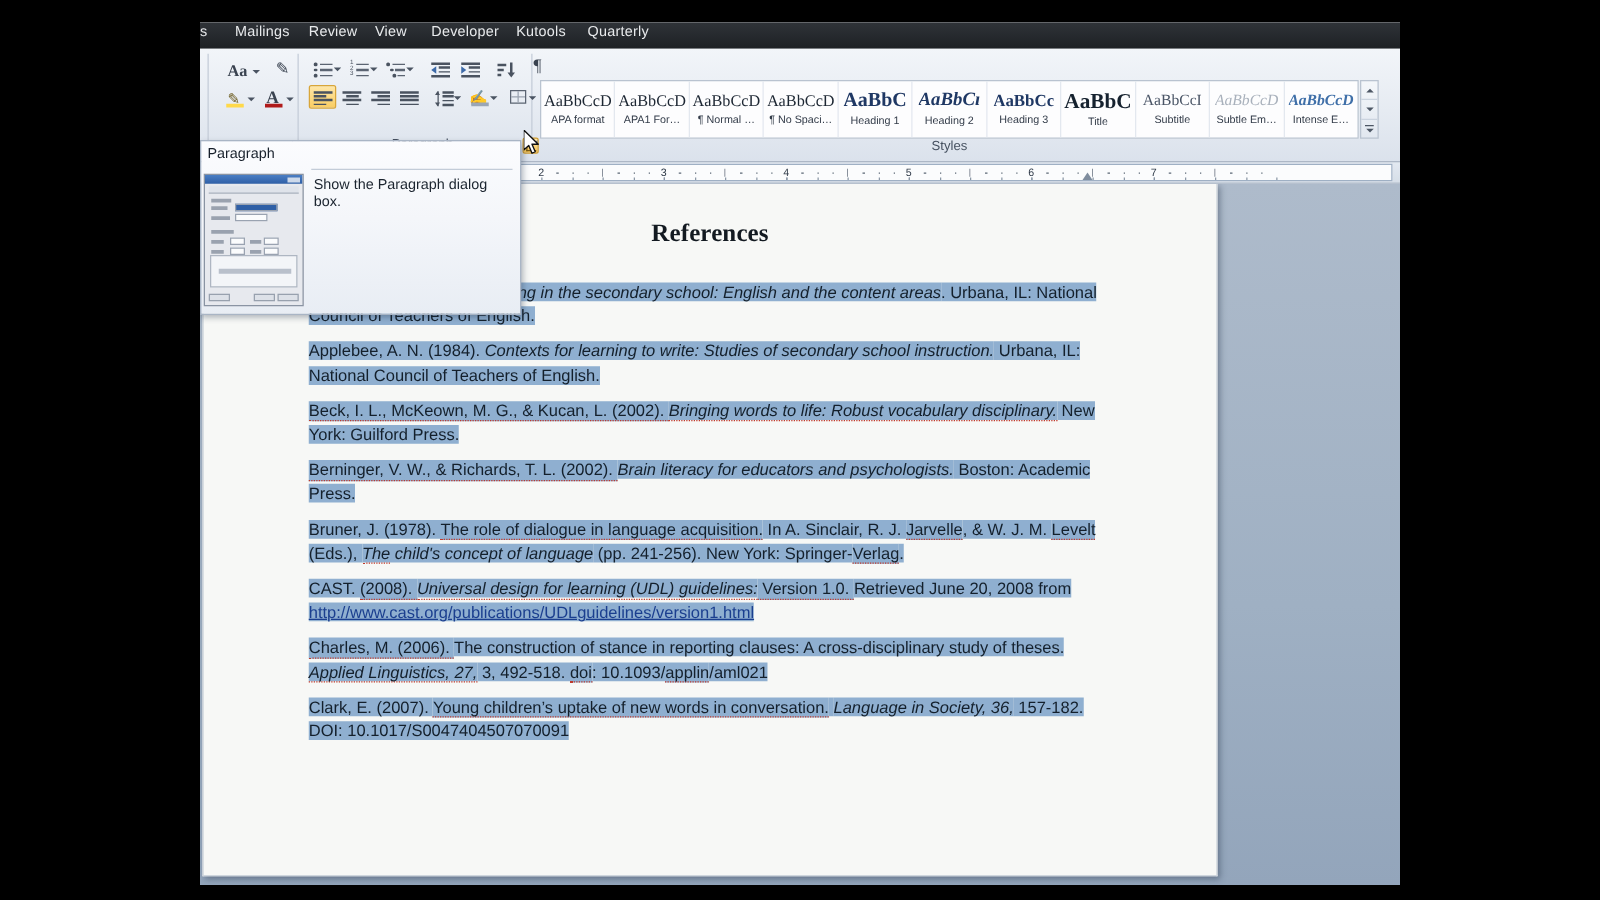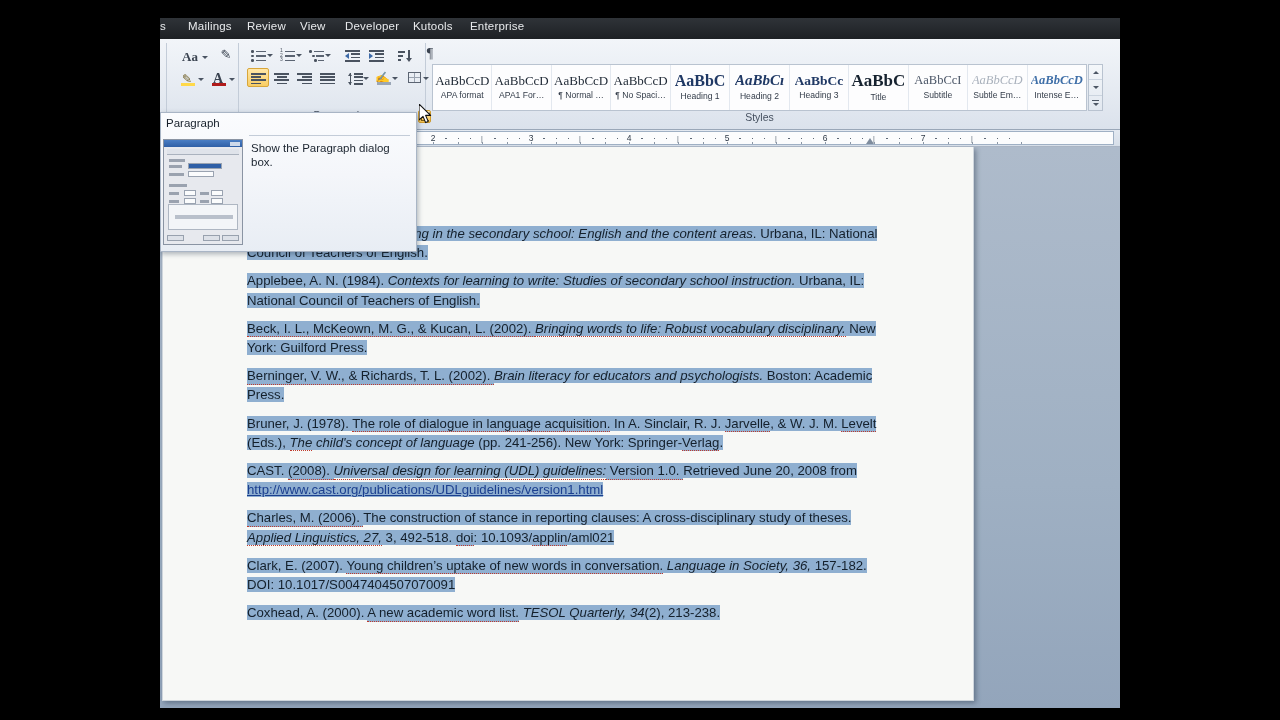--- a/index.html
+++ b/index.html
@@ -352,21 +352,21 @@
 
 <div id="app-frame">
 
   <div id="tab-strip">
       <div class="tab-item" style="left: 0px;">s</div>
       <div class="tab-item" style="left: 28px;">Mailings</div>
       <div class="tab-item" style="left: 87px;">Review</div>
       <div class="tab-item" style="left: 140px;">View</div>
       <div class="tab-item" style="left: 185px;">Developer</div>
       <div class="tab-item" style="left: 253px;">Kutools</div>
-      <div class="tab-item" style="left: 310px;">Enterprise</div>
+      <div class="tab-item" style="left: 310px;">Quarterly</div>
     </div>
 
   <div id="ribbon">
     <div class="ribbon-sep" style="left:6px;"></div>
     <div class="ribbon-sep" style="left:78px;"></div>
     <div class="ribbon-sep" style="left:265px;"></div>
 
     <div class="rb" style="left:18px;top:8px;width:24px;height:19px;">
       <span class="glyph" style="font-weight:bold;font-family:'Liberation Serif',serif;font-size:13px;">Aa</span>
       <span class="caret"></span>
@@ -656,30 +656,30 @@
         <span class="subtick" style="left: 532.5px;"></span>
         <span class="subtick" style="left: 557px;"></span>
         <span class="subtick" style="left: 581.5px;"></span>
         <span class="subtick" style="left: 606px;"></span>
         <span class="indent-marker" style="left: 451.16px;"></span>
       </div>
   </div>
 
   <div id="doc-canvas">
     <div id="page">
+      <div id="doc-heading">References</div>
       <div id="refs">
           <div class="ref" style="margin-bottom: 9px; color: rgb(20, 32, 44);"><span class="hl">Applebee, A. N. (1981). </span><span class="hl"><i>Writing in the secondary school: English and the content areas</i></span><span class="hl">. Urbana, IL: National Council of Teachers of English.</span></div>
           <div class="ref"><span class="hl">Applebee, A. N. (1984). </span><span class="hl"><i>Contexts for learning to write: Studies of secondary school instruction.</i></span><span class="hl"> Urbana, IL: National Council of Teachers of English.</span></div>
           <div class="ref"><span class="hl sp">Beck, I. L., McKeown, M. G., &amp; Kucan, L. (2002). </span><span class="hl"><i class="sp">Bringing words to life: Robust vocabulary disciplinary.</i></span><span class="hl"> New York: Guilford Press.</span></div>
           <div class="ref"><span class="hl sp">Berninger, V. W., &amp; Richards, T. L. (2002). </span><span class="hl"><i>Brain literacy for educators and psychologists.</i></span><span class="hl"> Boston: Academic Press.</span></div>
           <div class="ref"><span class="hl">Bruner, J. (1978). </span><span class="hl sp">The role of dialogue in language acquisition.</span><span class="hl"> In A. Sinclair, R. J. </span><span class="hl sp">Jarvelle</span><span class="hl">, &amp; W. J. M. </span><span class="hl sp">Levelt</span><span class="hl"> (Eds.), </span><span class="hl"><i class="sp">The</i></span><span class="hl"><i> child's concept of language</i></span><span class="hl"> (pp. 241-256). New York: Springer-</span><span class="hl sp">Verlag</span><span class="hl">.</span></div>
           <div class="ref"><span class="hl">CAST. </span><span class="hl sp">(2008). </span><span class="hl"><i class="sp">Universal design for learning (UDL) guidelines:</i></span><span class="hl sp"> Version 1.0. </span><span class="hl">Retrieved June 20, 2008 from </span><span class="hl lnk">http://www.cast.org/publications/UDLguidelines/version1.html</span></div>
           <div class="ref"><span class="hl sp">Charles, M. (2006). </span><span class="hl">The construction of stance in reporting clauses: A cross-disciplinary study of theses. </span><span class="hl"><i class="sp">Applied Linguistics, 27,</i></span><span class="hl"> 3, 492-518. </span><span class="hl sp">doi</span><span class="hl">: 10.1093/</span><span class="hl sp">applin</span><span class="hl">/aml021</span></div>
           <div class="ref"><span class="hl">Clark, E. (2007). </span><span class="hl sp">Young children’s uptake of new words in conversation.</span><span class="hl"> </span><span class="hl"><i>Language in Society, 36,</i></span><span class="hl"> 157-182. DOI: 10.1017/S0047404507070091</span></div>
-          <div class="ref"><span class="hl">Coxhead, A. (2000). </span><span class="hl sp">A new academic word list.</span><span class="hl"> </span><span class="hl"><i>TESOL Quarterly, 34</i></span><span class="hl">(2), 213-238.</span></div>
         </div>
     </div>
   </div>
 
   <div id="screentip">
     <div id="screentip-inner">
       <div id="tip-title">Paragraph</div>
       <div id="tip-divider"></div>
       <div id="tip-thumb">
         <span class="tt-title"></span>

